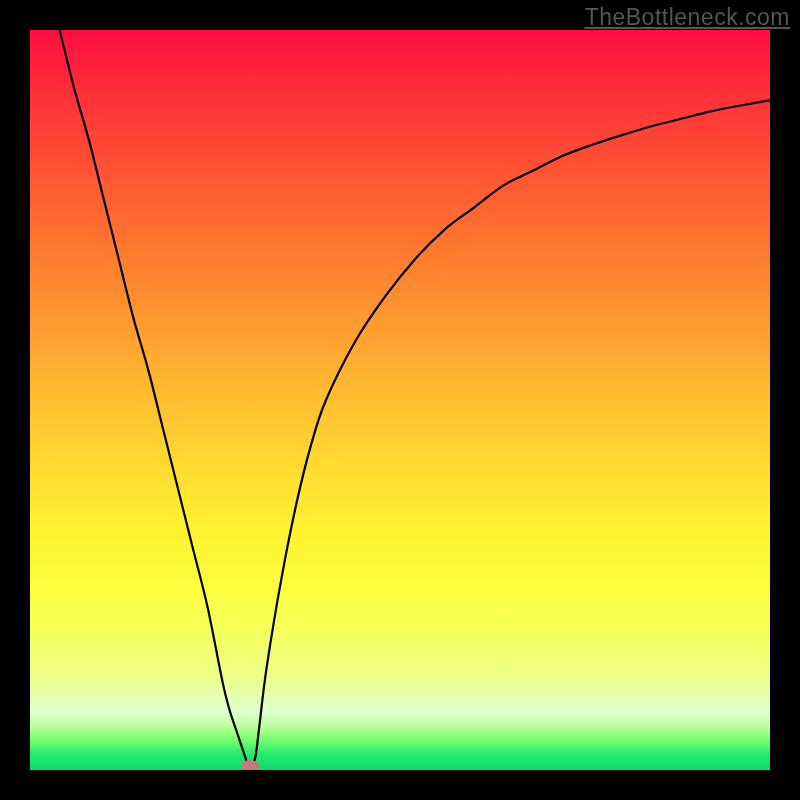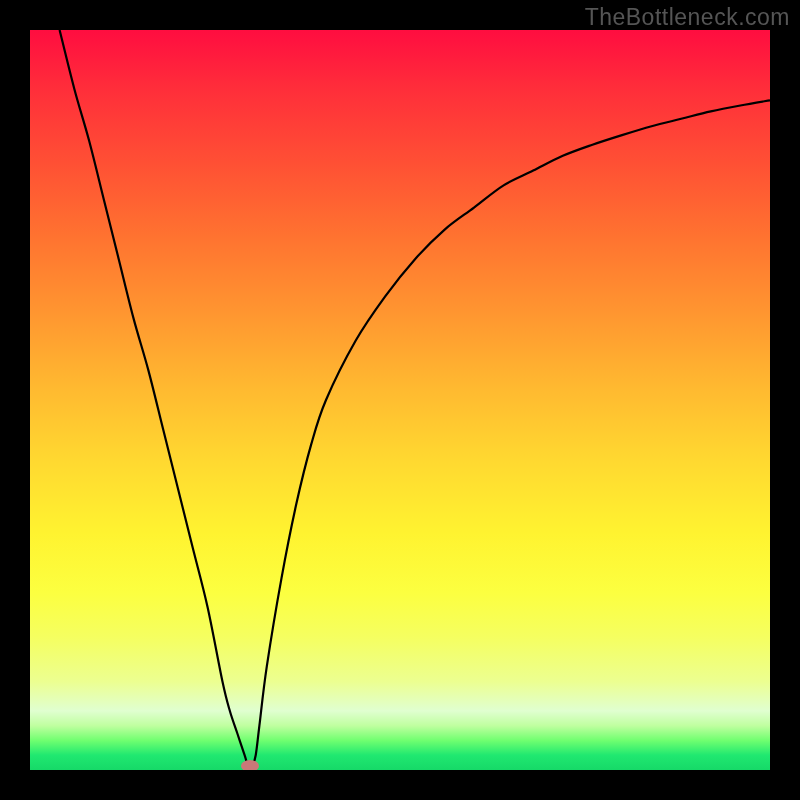--- a/index.html
+++ b/index.html
@@ -16,20 +16,21 @@
   }
   .watermark {
     position: absolute;
     top: 4px;
     right: 10px;
     color: #555;
     font-size: 23px;
     font-weight: 500;
     z-index: 10;
     letter-spacing: 0.5px;
+    text-decoration: underline;
   }
   .chart-area {
     position: absolute;
     top: 30px;
     left: 30px;
     width: 740px;
     height: 740px;
     background: linear-gradient(to bottom,
       #ff0d40 0%,
       #ff2e3a 8%,

